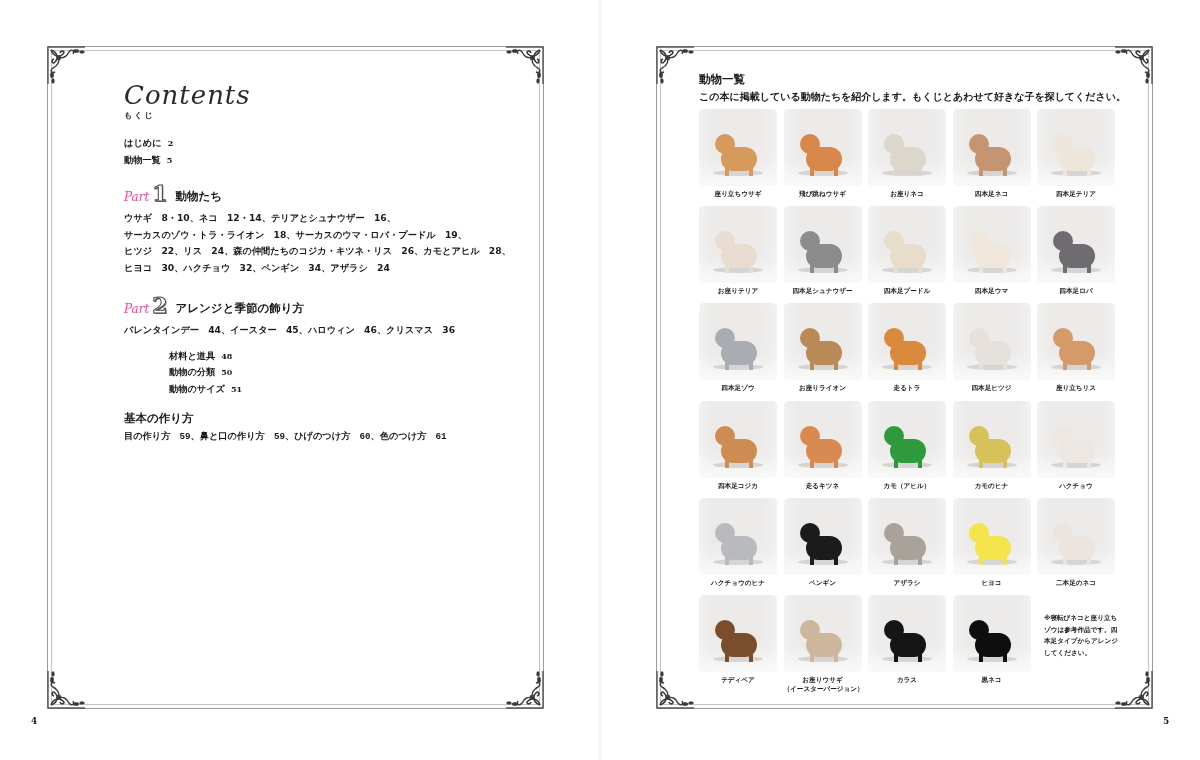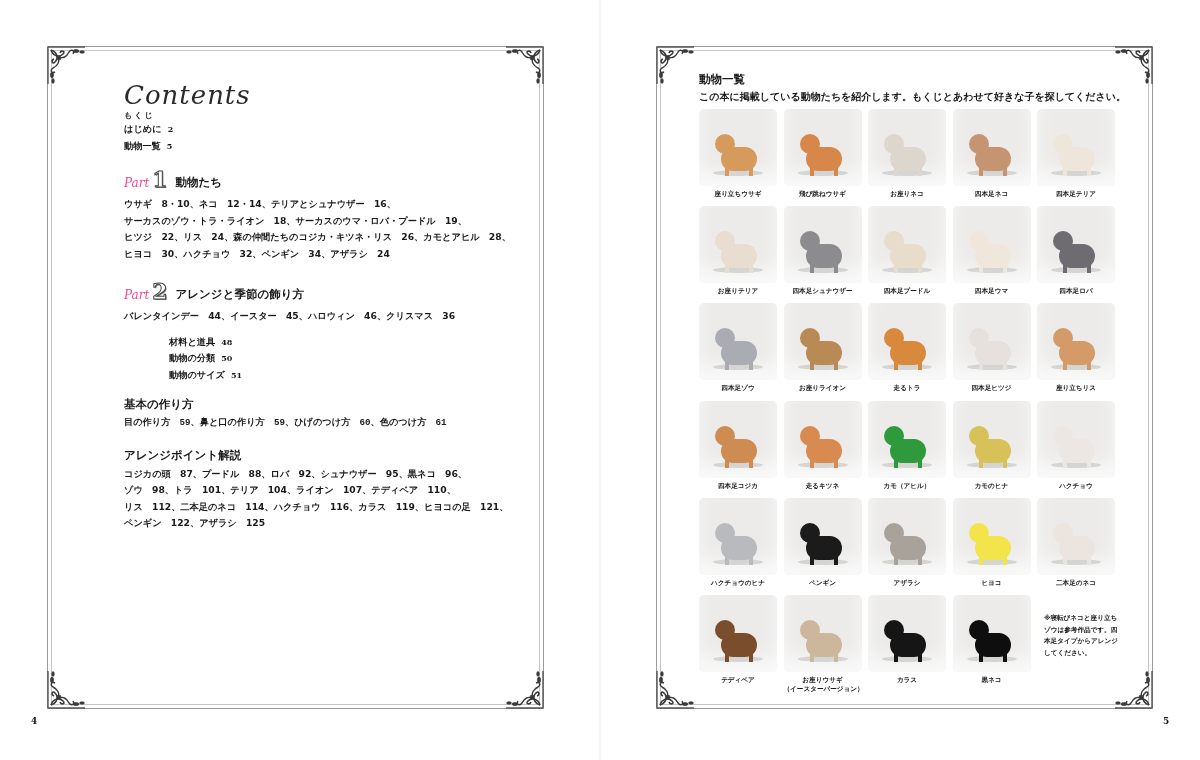--- a/index.html
+++ b/index.html
@@ -119,21 +119,21 @@
         </g>
       </svg>
     </div>
 
   <div class="page-num" style="left:31px;">4</div>
 
   <div class="toc">
     <div class="toc-title">Contents</div>
     <div class="toc-sub">もくじ</div>
 
-    <div style="">
+    <div style="margin-top:14px;">
       <div class="toc-line"><span>はじめに</span><span class="pg">2</span></div>
       <div class="toc-line"><span>動物一覧</span><span class="pg">5</span></div>
     </div>
 
     <div style="margin-top:14px;">
       <div class="part-head">
         <span class="part-word">Part</span>
         <span class="part-num">1</span>
         <span class="part-title">動物たち</span>
       </div>
@@ -161,29 +161,20 @@
       <div class="toc-line"><span>動物の分類</span><span class="pg">50</span></div>
       <div class="toc-line"><span>動物のサイズ</span><span class="pg">51</span></div>
     </div>
 
     <div style="margin-top:12px;">
       <div class="sec-head">基本の作り方</div>
       <div class="toc-line" style="margin-top:2px;font-family:Liberation Mono, monospace;">目の作り方　59、鼻と口の作り方　59、ひげのつけ方　60、色のつけ方　61</div>
     </div>
 
 
-    <div style="margin-top:14px;">
-      <div class="sec-head">アレンジポイント解説</div>
-      <div style="margin-top:2px;">
-        <div class="toc-line">コジカの頭　87、プードル　88、ロバ　92、シュナウザー　95、黒ネコ　96、</div>
-        <div class="toc-line">ゾウ　98、トラ　101、テリア　104、ライオン　107、テディベア　110、</div>
-        <div class="toc-line">リス　112、二本足のネコ　114、ハクチョウ　116、カラス　119、ヒヨコの足　121、</div>
-        <div class="toc-line">ペンギン　122、アザラシ　125</div>
-      </div>
-    </div>
   </div>
 
   <div class="frame right"></div>
   <div class="corner" style="left:654px;top:44px;">
       <svg viewBox="0 0 44 44" xmlns="http://www.w3.org/2000/svg">
         <g fill="#3a3a3a" stroke="#3a3a3a" stroke-width="0.6">
           <path d="M3 3 L3 40" stroke="#555" stroke-width="1.4" fill="none"></path>
           <path d="M3 3 L40 3" stroke="#555" stroke-width="1.4" fill="none"></path>
           <path d="M6 6 C12 8 14 14 10 18 C7 21 6 16 9 15" fill="none" stroke-width="1.6"></path>
           <path d="M6 6 C8 12 14 14 18 10 C21 7 16 6 15 9" fill="none" stroke-width="1.6"></path>

